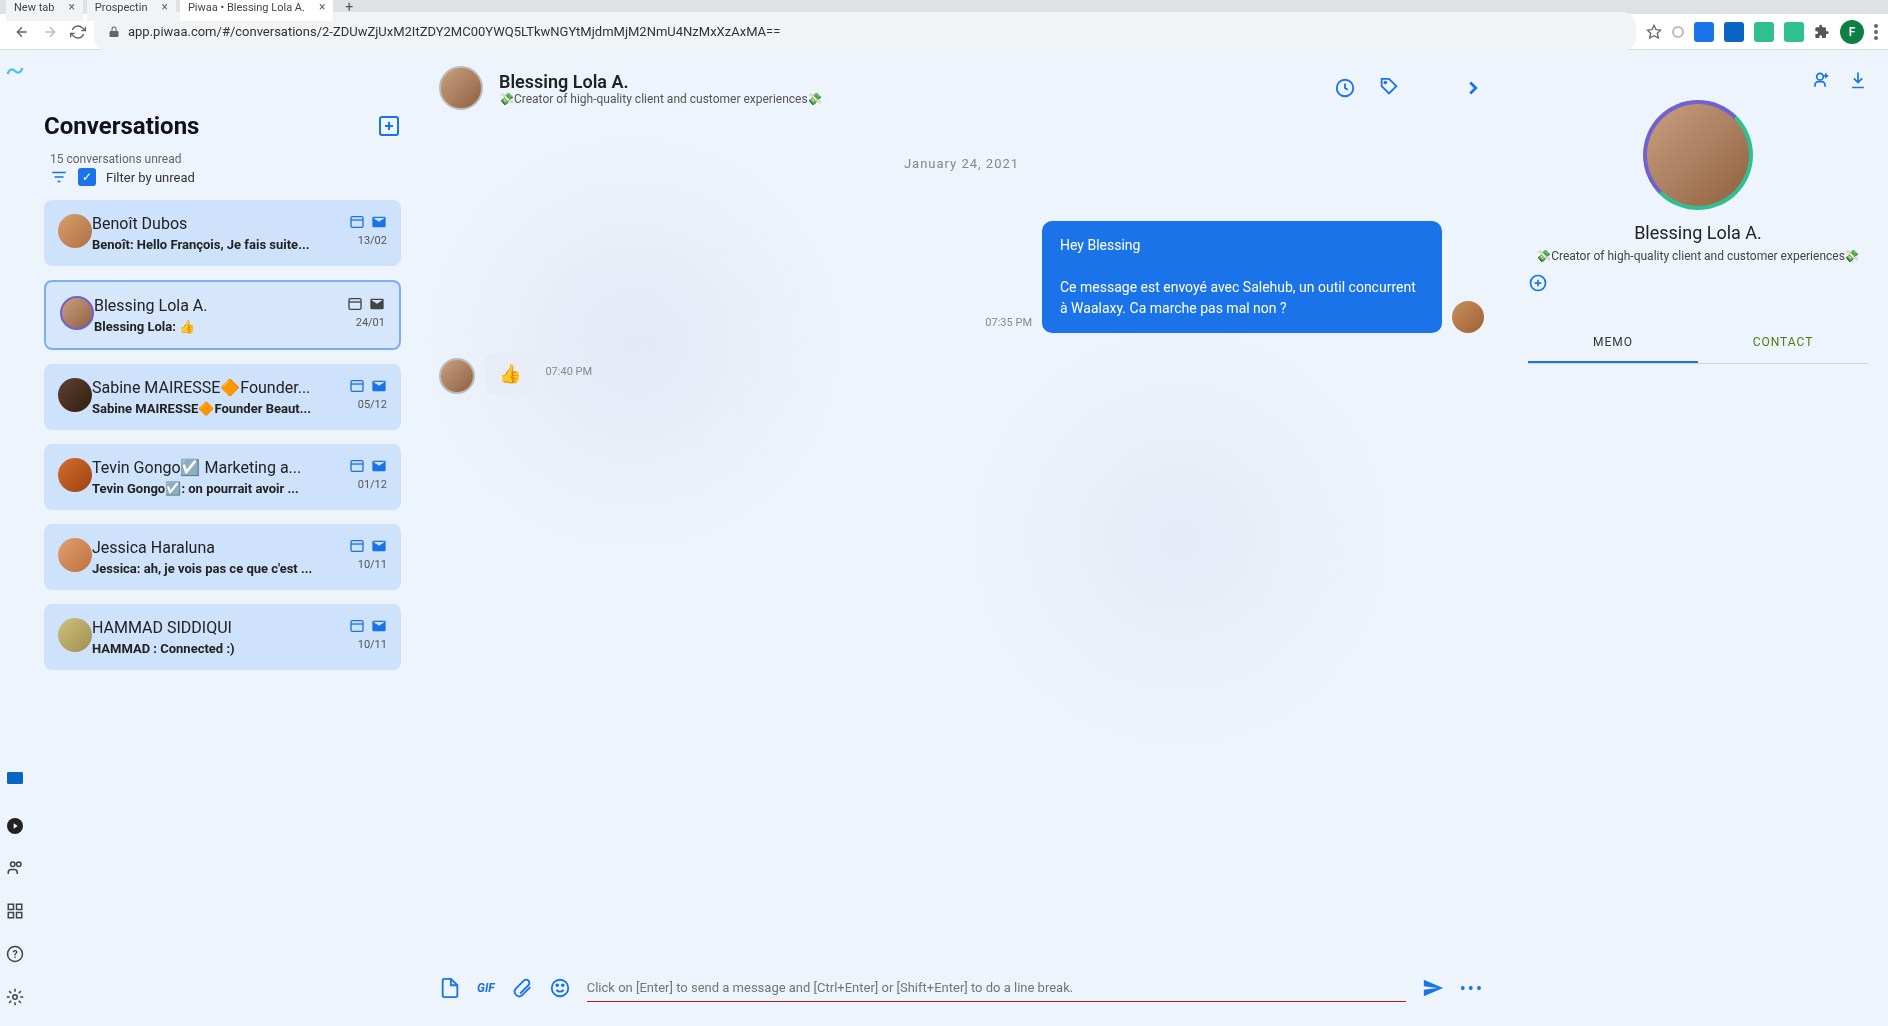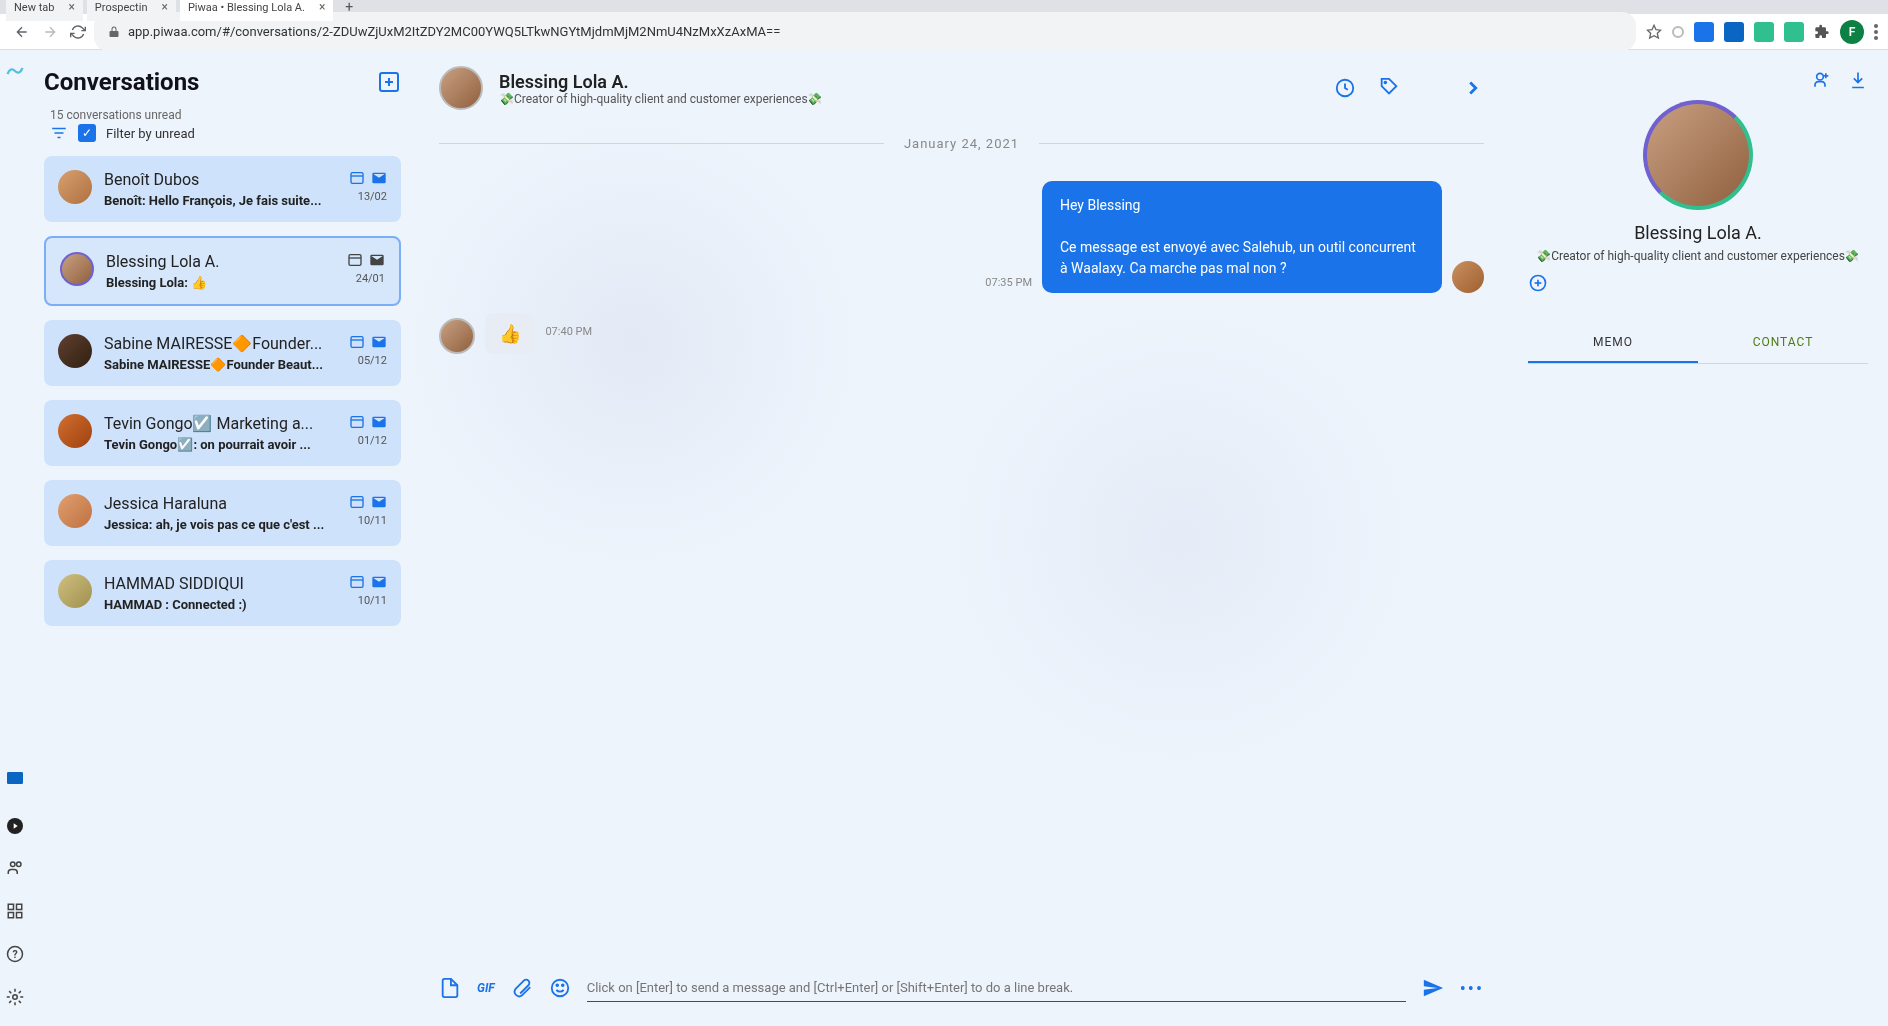--- a/index.html
+++ b/index.html
@@ -20,34 +20,34 @@
     .ext-circle { width: 12px; height: 12px; border: 2px solid #bbb; border-radius: 50%; }
     
     
     .app { display: flex; height: calc(100% - 50px); background: #eef4fc; }
     .rail { width: 30px; background: #eef4fc; display: flex; flex-direction: column; align-items: center; padding-top: 15px; gap: 30px; }
     .rail-icon { width: 18px; height: 18px; color: #555; }
     .rail-bottom { margin-top: auto; margin-bottom: 20px; display: flex; flex-direction: column; gap: 25px; align-items: center; }
     
     
     .sidebar { width: 385px; background: #eef4fc; padding: 18px 14px 0 14px; overflow-y: auto; }
-    .sidebar-header { display: flex; justify-content: space-between; align-items: center; margin-bottom: 12px; }
+    .sidebar-header { display: flex; justify-content: space-between; align-items: center; margin-bottom: 12px; margin-top: 44px; }
     .sidebar-title { font-size: 24px; font-weight: 700; color: #12111a; }
     .compose-icon { color: #1a73e8; }
     .unread-count { font-size: 12px; color: #666; margin-bottom: 2px; padding-left: 6px; }
     .filter-row { display: flex; align-items: center; gap: 10px; margin-bottom: 14px; padding-left: 6px; }
     .filter-icon { color: #1a73e8; }
     .checkbox { width: 18px; height: 18px; background: #1a73e8; border-radius: 3px; display: flex; align-items: center; justify-content: center; color: #fff; font-size: 12px; }
     .filter-label { font-size: 13px; color: #333; }
     .search-box { background: #e0e9f4; border-radius: 6px; height: 38px; display: flex; align-items: center; padding: 0 14px; margin-bottom: 14px; }
     .search-input { flex: 1; background: transparent; border: none; font-size: 13px; color: #666; outline: none; }
     .search-mag { color: #888; }
     
     .convo-list { display: flex; flex-direction: column; gap: 14px; }
-    .convo-item { background: #cfe2fb; border-radius: 8px; padding: 14px; display: flex; gap: 12px; position: relative; }
+    .convo-item { background: #cfe2fb; border-radius: 8px; padding: 14px; display: flex; position: relative; }
     .convo-item.selected { background: #d6e6fb; border: 2px solid #7baef5; }
     .avatar { width: 34px; height: 34px; border-radius: 50%; background: linear-gradient(135deg, #c89060, #a06030); flex-shrink: 0; }
     .av1 { background: linear-gradient(135deg, #d8a070, #b07040); }
     .av2 { background: linear-gradient(135deg, #c8a080, #906040); border: 2px solid #7060d0; }
     .av3 { background: linear-gradient(135deg, #a07060, #704030); }
     .av4 { background: linear-gradient(135deg, #604030, #302010); }
     .av5 { background: linear-gradient(135deg, #d07030, #a04010); }
     .av6 { background: linear-gradient(135deg, #e0a070, #c07040); }
     .av7 { background: linear-gradient(135deg, #d0c080, #a09050); }
     .convo-main { flex: 1; min-width: 0; }
@@ -61,21 +61,21 @@
     
     .chat { flex: 1; background: #eef4fc; display: flex; flex-direction: column; position: relative; }
     .chat::before { content: ''; position: absolute; inset: 0; background-image: radial-gradient(circle at 20% 30%, rgba(200,210,230,0.3) 0%, transparent 20%), radial-gradient(circle at 70% 50%, rgba(200,210,230,0.25) 0%, transparent 25%); pointer-events: none; }
     .chat-header { display: flex; align-items: center; padding: 16px 24px; gap: 16px; position: relative; z-index: 1; }
     .chat-avatar { width: 44px; height: 44px; border-radius: 50%; background: linear-gradient(135deg, #c8a080, #906040); border: 2px solid #bbb; }
     .chat-title-block { flex: 1; }
     .chat-name { font-size: 18px; font-weight: 600; color: #222; }
     .chat-sub { font-size: 12px; color: #555; }
     .chat-actions { display: flex; gap: 22px; color: #1a73e8; }
     .chat-body { flex: 1; padding: 0 24px; position: relative; z-index: 1; }
-    .date-divider { display: flex; align-items: center; gap: 20px; margin: 10px 0 30px 0; }
+    .date-divider { display: flex; align-items: center; gap: 20px; margin: 10px 0 30px 0; flex-direction: column; }
     .date-line { flex: 1; height: 1px; background: #d0d5e0; }
     .date-text { font-size: 13px; color: #888; letter-spacing: 1px; }
     
     .msg-out-row { display: flex; justify-content: flex-end; align-items: flex-end; gap: 10px; margin-bottom: 12px; }
     .msg-time-out { font-size: 11px; color: #888; margin-bottom: 4px; }
     .msg-out { background: #1a73e8; color: #fff; border-radius: 10px; padding: 14px 18px; max-width: 400px; font-size: 14px; line-height: 1.5; }
     .msg-out-avatar { width: 32px; height: 32px; border-radius: 50%; background: linear-gradient(135deg, #c89060, #a06030); }
     
     .msg-in-row { display: flex; align-items: flex-end; gap: 10px; margin-top: 20px; }
     .msg-in-avatar { width: 36px; height: 36px; border-radius: 50%; background: linear-gradient(135deg, #c8a080, #906040); border: 2px solid #bbb; }

